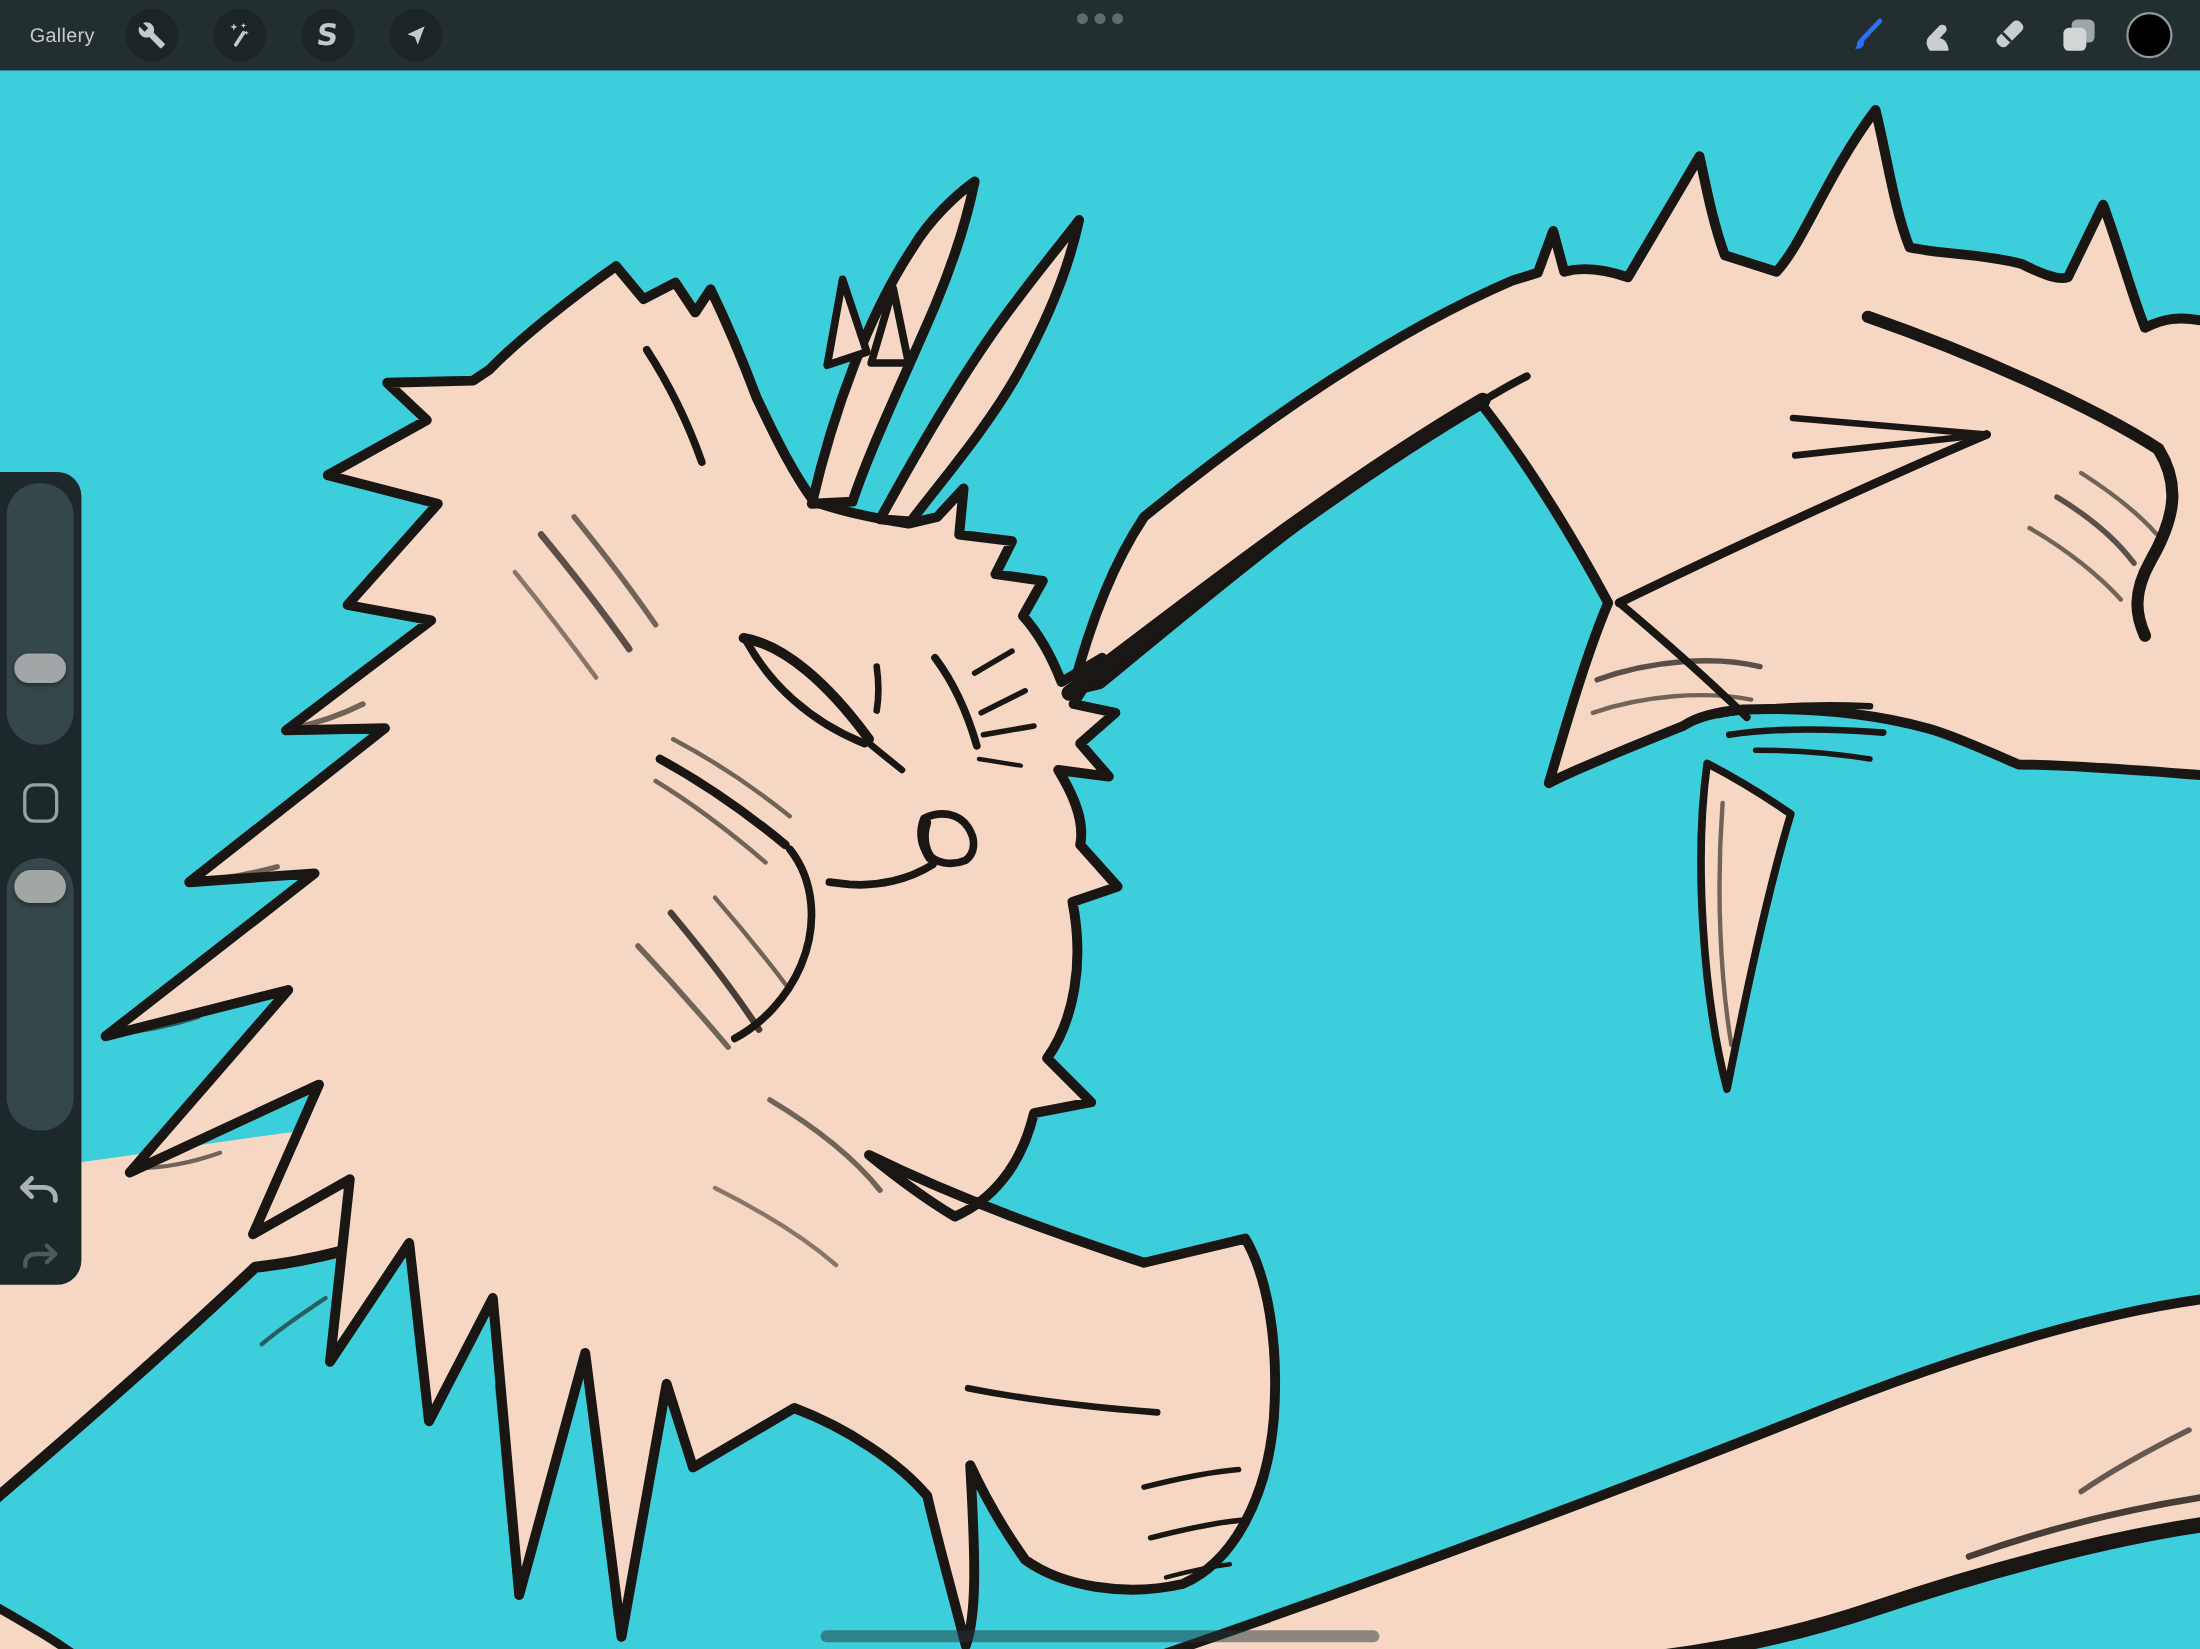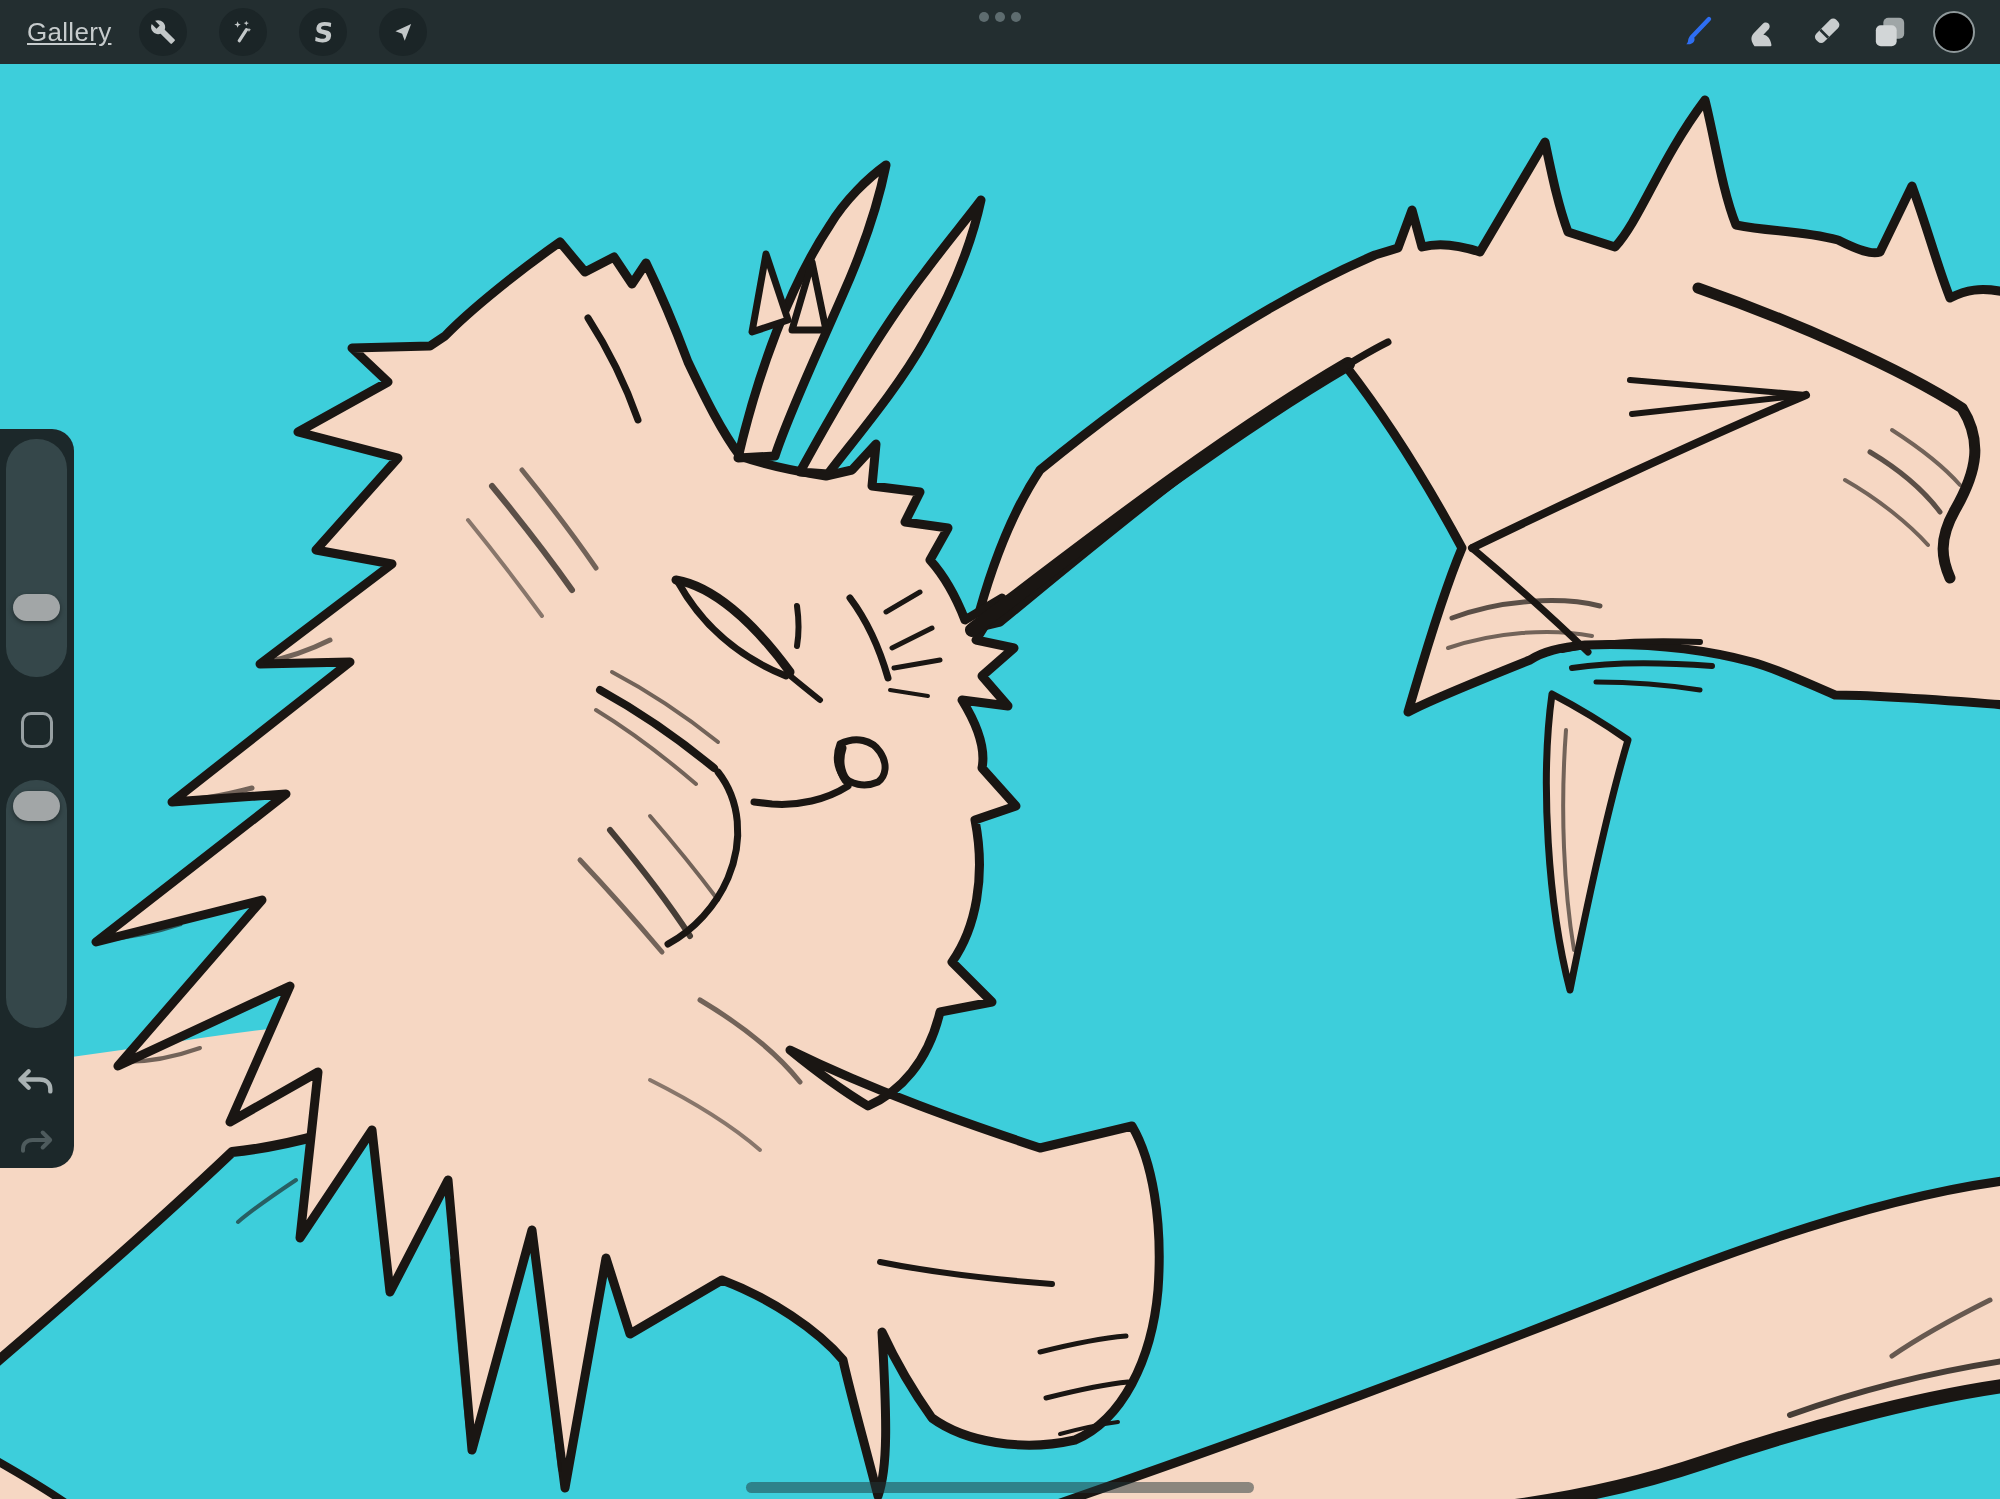--- a/index.html
+++ b/index.html
@@ -3,21 +3,21 @@
 <meta charset="utf-8">
 <style>
   html,body{margin:0;padding:0;background:#3DCEDB;}
   body{width:2000px;height:1499px;overflow:hidden;position:relative;
        font-family:"Liberation Sans","DejaVu Sans",sans-serif;}
   
   #art{position:absolute;left:0;top:0;width:2000px;height:1499px;}
   
   .topbar{position:absolute;left:0;top:0;width:2000px;height:64px;background:#232E30;z-index:5;
           display:flex;align-items:center;}
-  .gallery{color:#C6CBCC;font-size:26px;letter-spacing:.3px;margin-left:27px;margin-right:22px;text-decoration:underline;}
+  .gallery{color:#C6CBCC;font-size:18px;letter-spacing:.3px;margin-left:27px;margin-right:22px;}
   .toolcirc{width:48px;height:48px;border-radius:50%;background:#1B2527;margin-left:32px;
             display:flex;align-items:center;justify-content:center;flex:0 0 auto;}
   .toolcirc:first-of-type{margin-left:6px;}
   .s-glyph{color:#C3C8C9;font-size:27px;font-weight:bold;font-family:"DejaVu Sans",sans-serif;transform:skewX(-6deg);}
   .dots{position:absolute;left:0;top:0;width:2000px;height:34px;display:flex;align-items:center;justify-content:center;gap:6px;z-index:6;}
   .dots i{width:10px;height:10px;border-radius:50%;background:#5E6C6F;display:block;}
   .right-tools{position:absolute;right:14px;top:0;height:64px;display:flex;align-items:center;z-index:7;}
   .rt{width:64px;height:64px;display:flex;align-items:center;justify-content:center;}
   .swatch{width:42px;height:42px;border-radius:50%;background:#000;border:2px solid #8F999B;box-sizing:border-box;}
   

